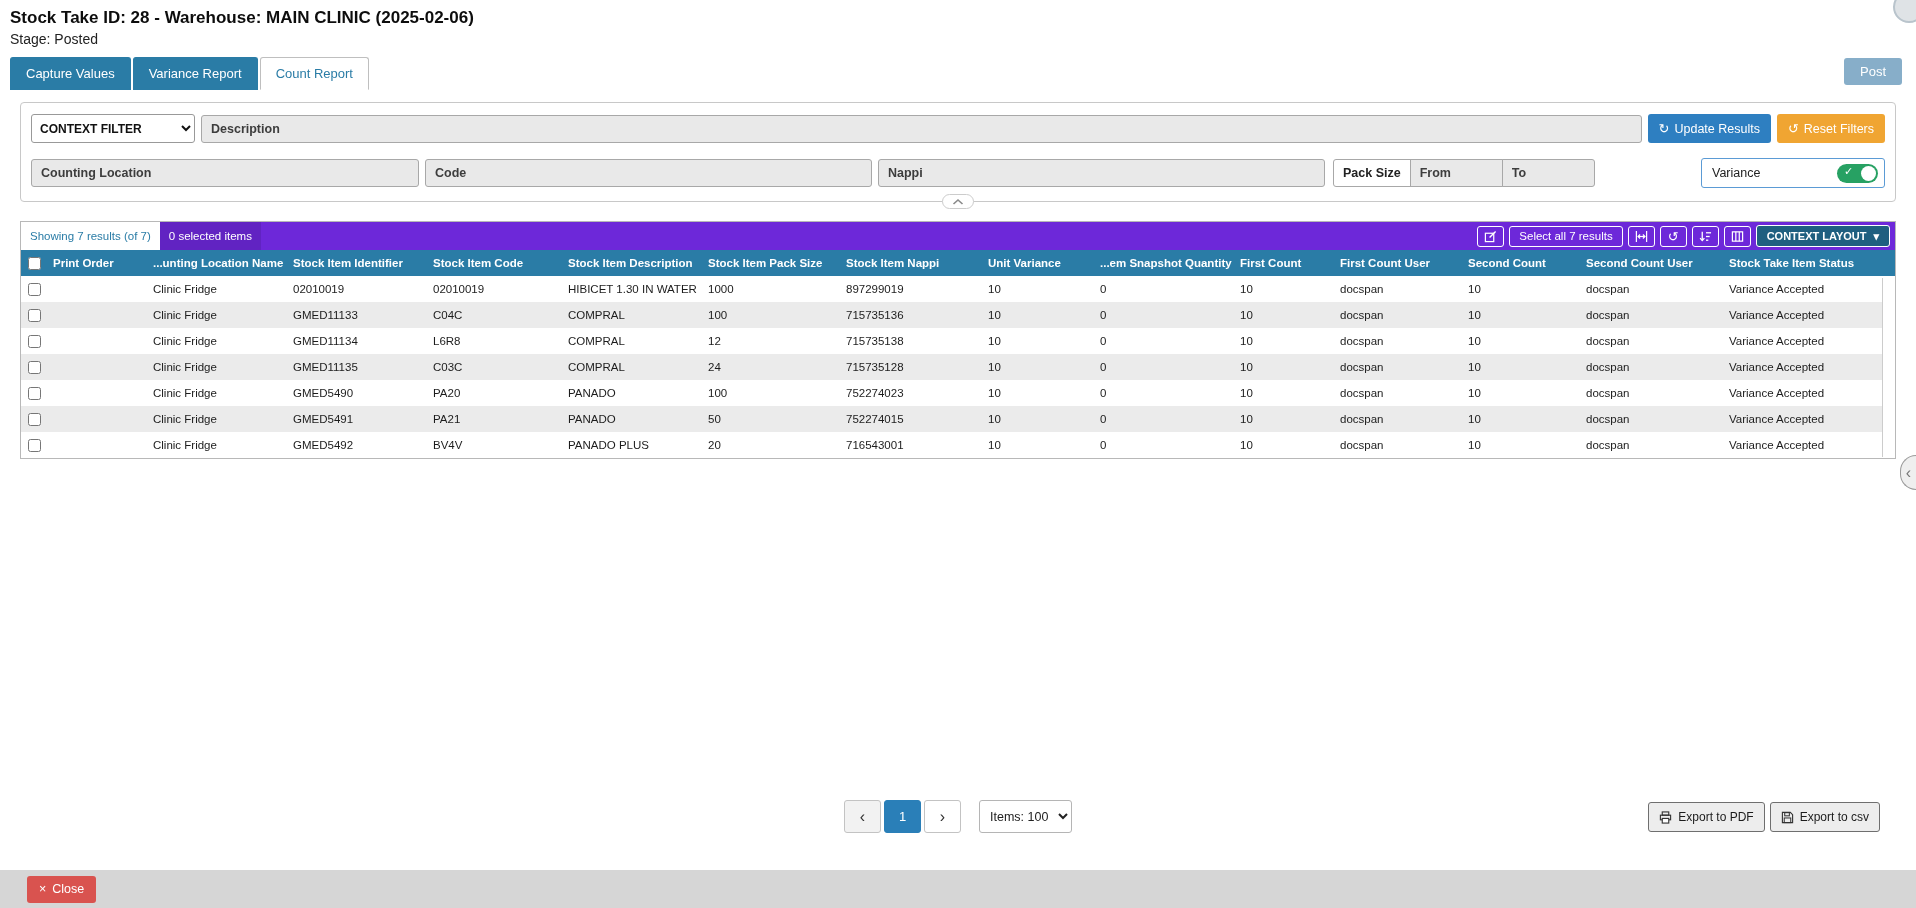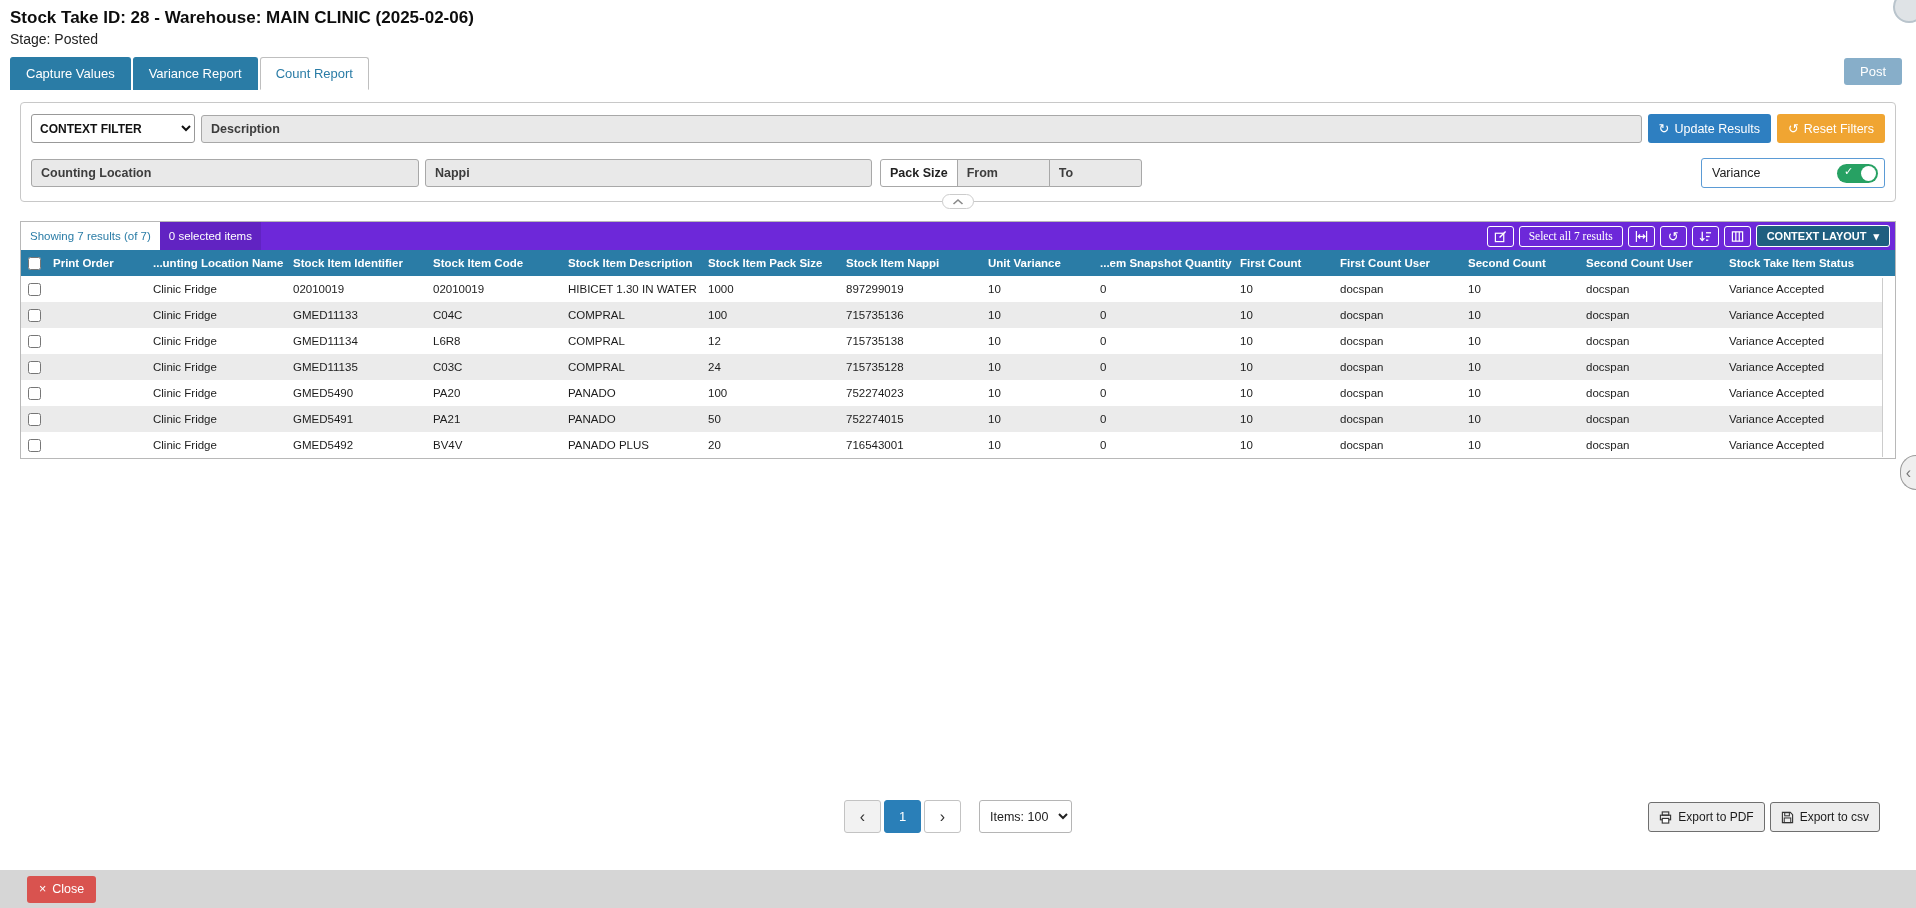--- a/index.html
+++ b/index.html
@@ -59,21 +59,21 @@
   .results-panel { margin:19px 20px 0 20px; border:1px solid #b8b8b8; position:relative; }
   .toolbar { background:#6d28d9; height:28px; display:flex; align-items:stretch; }
   .chip-showing { background:#fff; color:#2a7ca6; font-size:11.5px; display:flex; align-items:center;
                   padding:0 9px; cursor:pointer; }
   .chip-selected { color:#fff; background:rgba(0,0,0,0.10); font-size:11.5px; display:flex; align-items:center;
                    padding:0 9px; }
   .tb-right { margin-left:auto; display:flex; align-items:center; gap:5px; padding-right:5px; }
   .icon-btn { width:27px; height:21px; border:1px solid #fff; border-radius:3px; display:flex; align-items:center;
               justify-content:center; background:transparent; color:#fff; font-size:13px; cursor:pointer; padding:0; }
   .btn-selectall { border:1px solid #fff; color:#fff; background:transparent; font-size:11.5px; height:21px;
-                   padding:0 9px; border-radius:3px; cursor:pointer;font-family:Liberation Serif, serif; }
+                   padding:0 9px; border-radius:3px; cursor:pointer; }
   .btn-layout { border:1px solid #fff; background:#1f5f80; color:#fff; font-size:11px; font-weight:bold;
                 height:22px; padding:0 10px; border-radius:3px; display:flex; align-items:center; gap:7px; cursor:pointer; }
   table { width:100%; border-collapse:collapse; table-layout:fixed; }
   th { background:#2a7ca6; color:#fff; font-size:11.5px; font-weight:bold; text-align:left; padding:7px 6px;
        white-space:nowrap; overflow:hidden; }
   td { font-size:11.5px; color:#1c1c1c; padding:7px 6px; white-space:nowrap; overflow:hidden; }
   th.cb, td.cb { text-align:center; padding:4px 2px; }
   tbody tr:nth-child(even) { background:#ebebeb; }
   input[type=checkbox] { width:13px; height:13px; margin:0; vertical-align:middle; }
   .rail { position:absolute; top:56px; right:0; bottom:1px; width:13px; background:#fff; border-left:1px solid #ccc; }
@@ -127,20 +127,21 @@
       <span class="btn-ic">↻</span>
       <span>Update Results</span>
     </button>
     <button class="btn-orange">
       <span class="btn-ic">↺</span>
       <span>Reset Filters</span>
     </button>
   </div>
   <div class="f-row">
     <input class="f-input in-loc" placeholder="Counting Location" style="">
+    <input class="f-input in-code" placeholder="Code" style="">
     <input class="f-input in-nappi" placeholder="Nappi" style="">
     <div class="pack-group">
       <div class="pack-label">Pack Size</div>
       <input class="f-input pack-input" placeholder="From" style="">
       <input class="f-input pack-input last" placeholder="To" style="">
     </div>
     <div class="spacer"></div>
     <div class="variance-box">
       <span class="variance-label">Variance</span>
       <span class="toggle">

